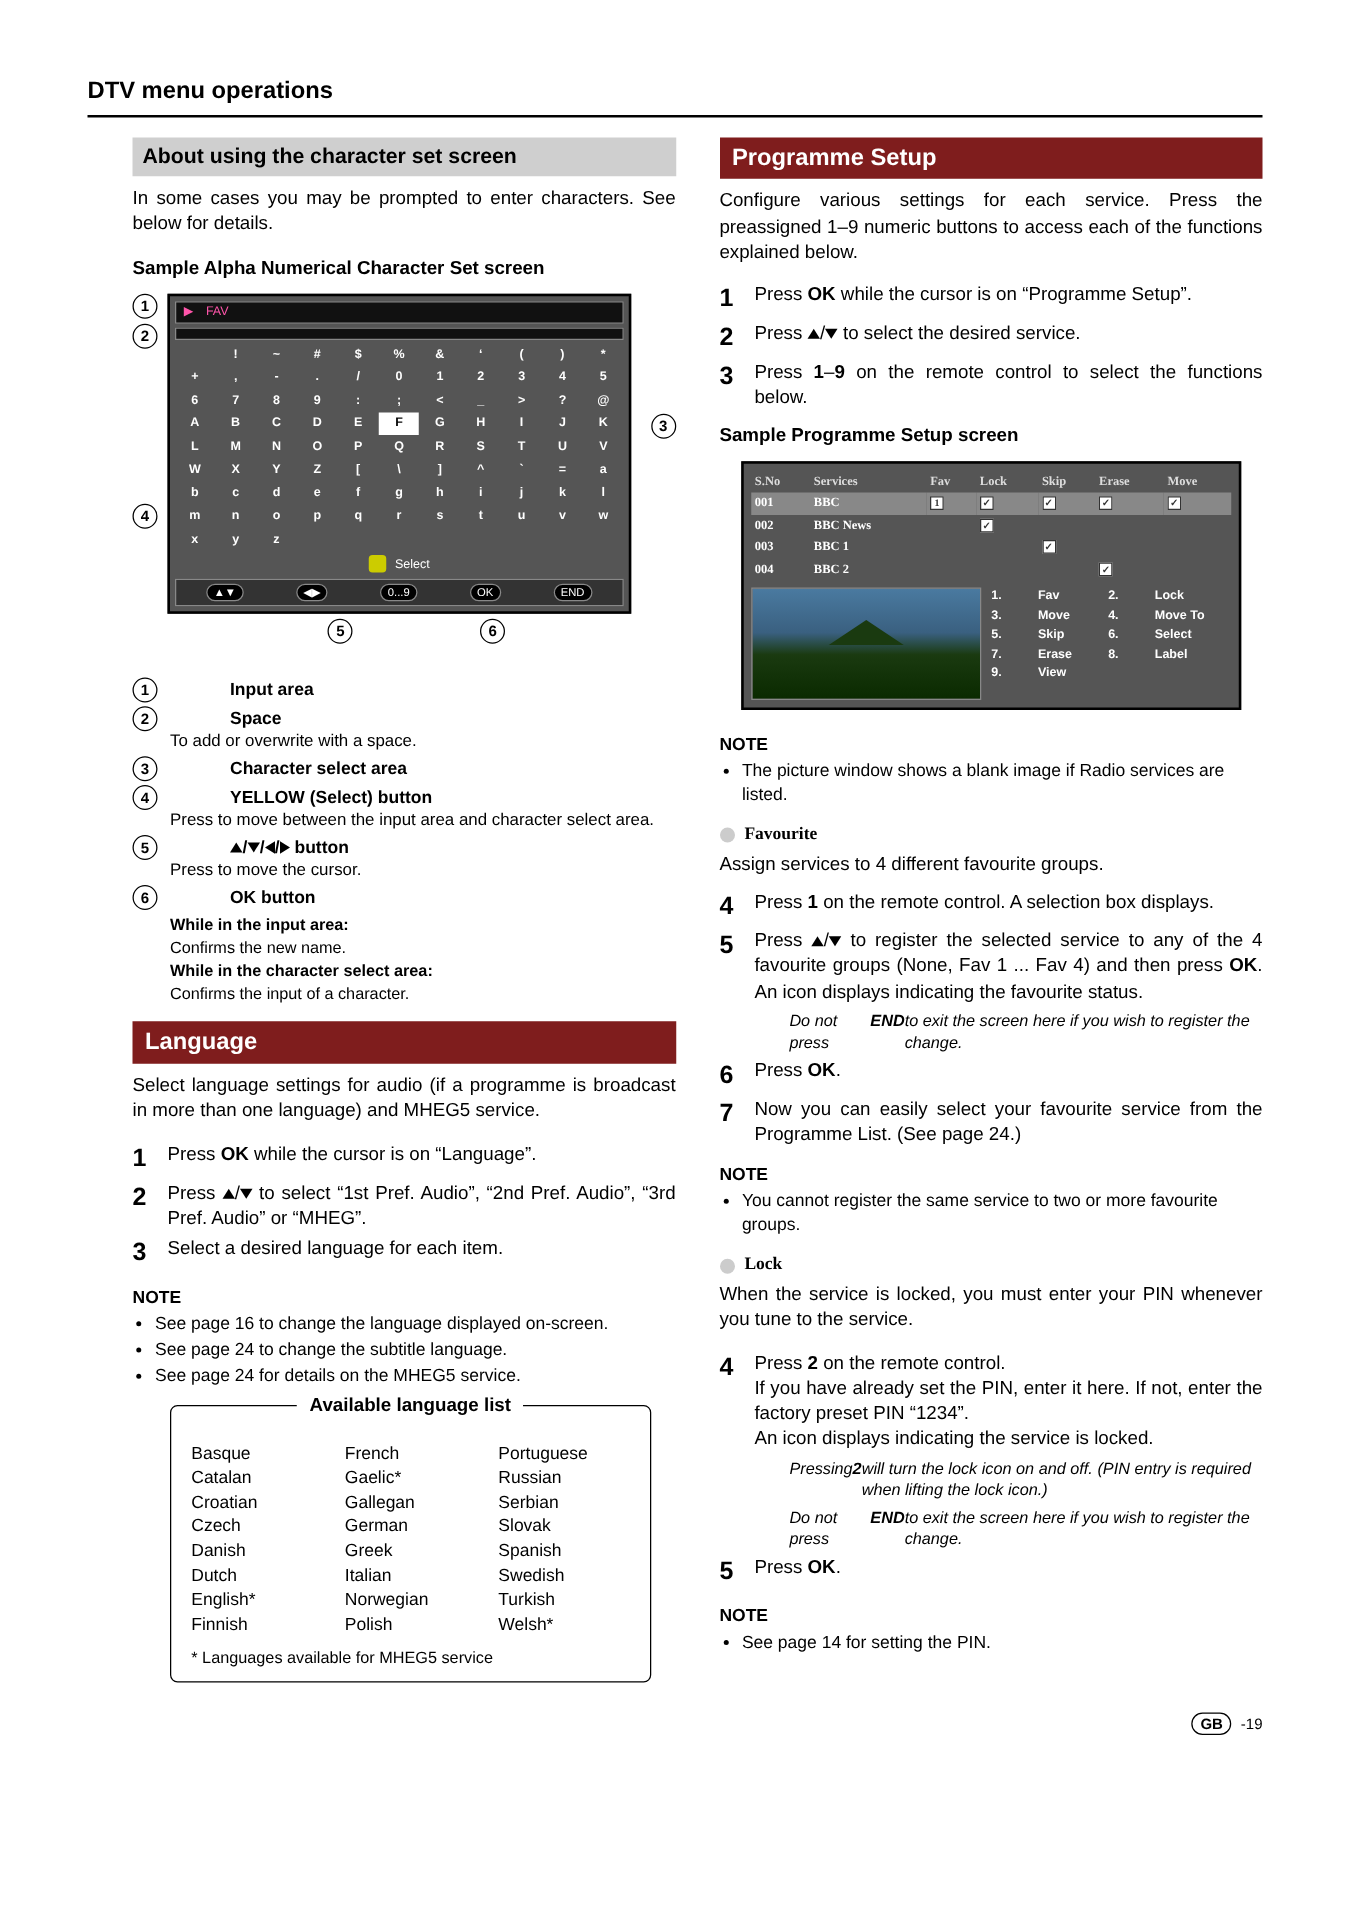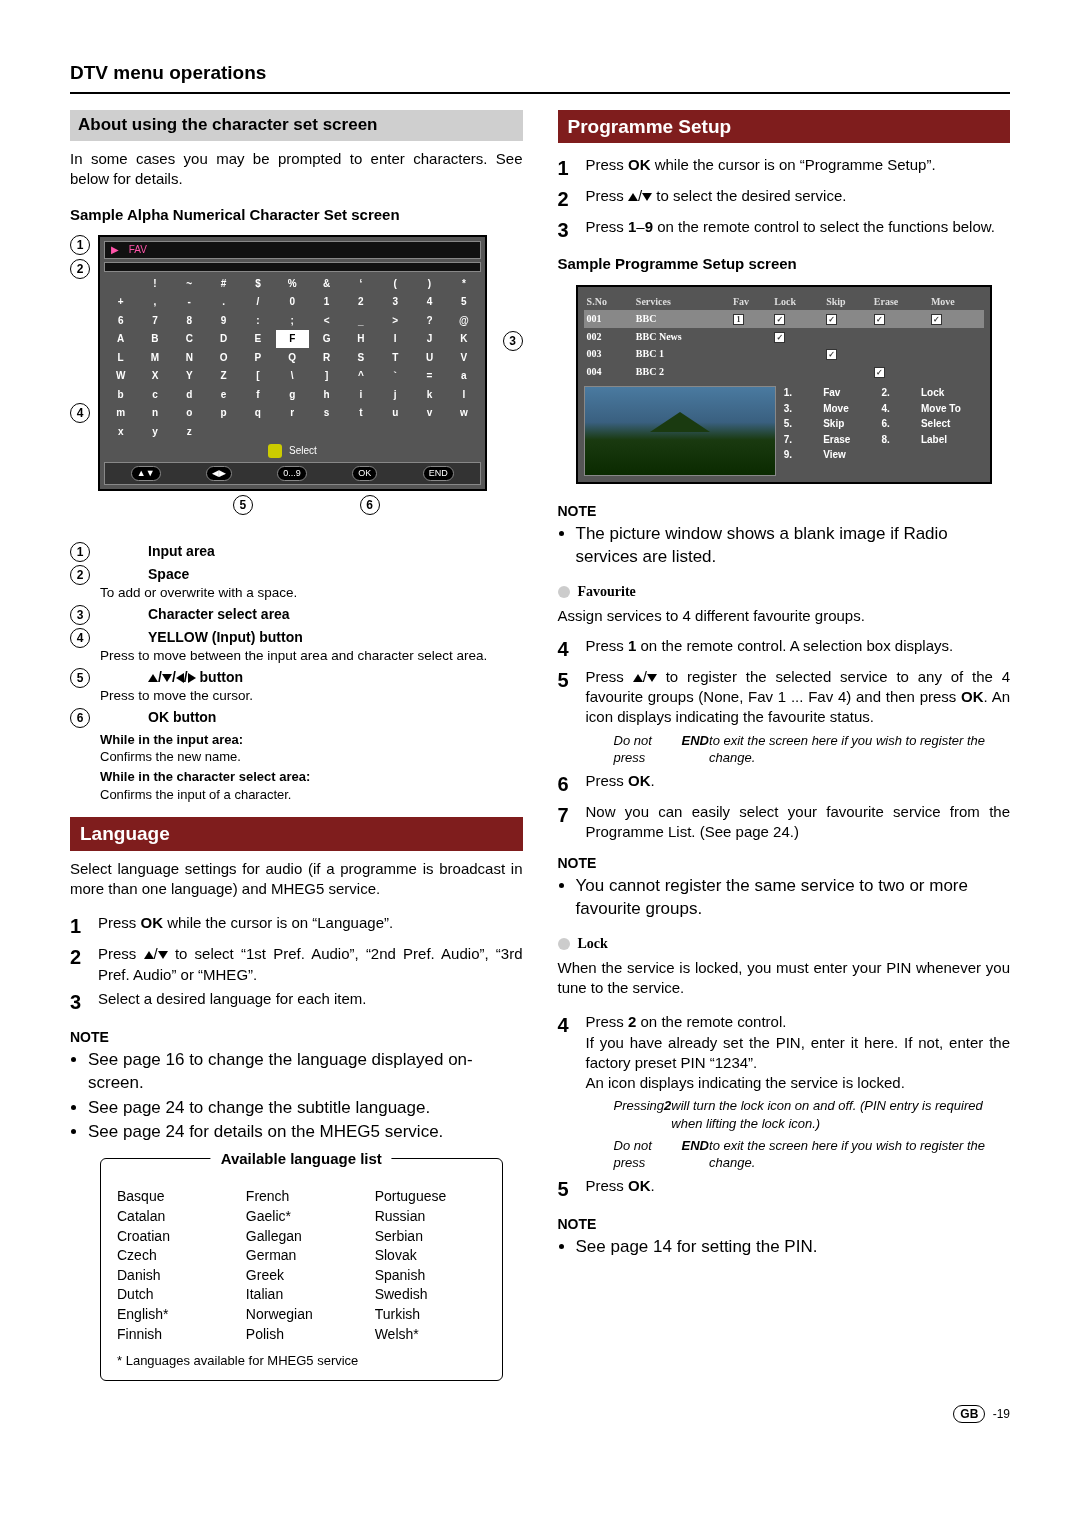--- a/index.html
+++ b/index.html
@@ -1,30 +1,30 @@
 <!DOCTYPE html>
 <html><head>
 <meta charset="utf-8">
 <style>
   * { box-sizing: border-box; margin: 0; padding: 0; }
   body { width: 1080px; height: 1528px; background: #fff; font-family: Arial, Helvetica, sans-serif; color: #000; padding: 60px 70px 40px 70px; font-size: 15px; line-height: 1.35; }
-  .page { display: flex; gap: 35px; }
+  .page { display: flex; gap: 35px; margin-left: 36px; }
   .col { flex: 1 1 0; min-width: 0; display: flex; flex-direction: column; }
   .page-title { font-size: 19px; font-weight: bold; margin-bottom: 6px; }
   hr.dbl { border: none; border-top: 2px solid #000; margin: 4px 0 16px 0; }
   .graybar { background: #cfcfcf; padding: 4px 8px; font-weight: bold; font-size: 17px; margin-bottom: 8px; }
   .blackbar { background: #7f1d1d; color: #fff; padding: 4px 10px; font-weight: bold; font-size: 19px; margin-bottom: 8px; }
   .intro { text-align: justify; margin-bottom: 10px; }
   .subhead { font-weight: bold; font-size: 15px; margin: 6px 0 4px 0; }
   .ol-steps { list-style: none; padding-left: 0; }
   .ol-steps li { display: flex; margin: 4px 0; align-items: flex-start; }
   .ol-steps li .num { font-size: 20px; font-weight: bold; width: 28px; flex: 0 0 28px; }
   .ol-steps li .txt { flex: 1; text-align: justify; }
   .note-hd { font-weight: bold; font-size: 14px; margin-top: 8px; }
-  .notes { list-style: disc; padding-left: 18px; font-size: 17px; }
+  .notes { list-style: disc; padding-left: 18px; font-size: 14px; }
   .notes li { margin: 2px 0; }
   .subsub { display: flex; align-items: center; font-weight: bold; font-size: 14px; margin: 12px 0 4px 0; font-family: Liberation Serif, serif; }
   .bullet-icon { width: 12px; height: 12px; border-radius: 50%; background: #ccc; margin-right: 8px; display: inline-block; }
   .langbox { border: 1px solid #000; border-radius: 6px; margin: 12px 20px 0 30px; position: relative; padding: 28px 16px 10px 16px; font-size: 14px; }
   .langbox .title { position: absolute; top: -10px; left: 50%; transform: translateX(-50%); background: #fff; padding: 0 10px; font-weight: bold; font-size: 15px; }
   .langcols { display: flex; gap: 18px; }
   .langcols > div { flex: 1; }
   .langcols span { display: block; line-height: 1.4; }
   .langfoot { font-size: 13px; margin-top: 8px; }
   .sub2 { list-style: disc; padding-left: 28px; font-size: 13px; margin-top: 2px; font-style: italic; }
@@ -242,21 +242,21 @@
         </div>
         <div class="def">
           <span class="circ">3</span>
           <div class="body">
             <div class="t"><b>Character select area</b></div>
           </div>
         </div>
         <div class="def">
           <span class="circ">4</span>
           <div class="body">
-            <div class="t"><b>YELLOW (Input)</b> button</div>
+            <div class="t"><b>YELLOW (Select)</b> button</div>
             <div class="d">Press to move between the input area and character select area.</div>
           </div>
         </div>
         <div class="def">
           <span class="circ">5</span>
           <div class="body">
             <div class="t"><span class="tri-up"></span>/<span class="tri-dn"></span>/<span class="tri-lf"></span>/<span class="tri-rt"></span> button</div>
             <div class="d">Press to move the cursor.</div>
           </div>
         </div>
@@ -326,20 +326,21 @@
             <span>Turkish</span>
             <span>Welsh*</span>
           </div>
       </div>
       <div class="langfoot">* Languages available for MHEG5 service</div>
     </div>
   </div>
 
   <div class="col">
     <div class="blackbar">Programme Setup</div>
+    <div class="intro">Configure various settings for each service. Press the preassigned 1–9 numeric buttons to access each of the functions explained below.</div>
     <ol class="ol-steps" id="pssteps">
         <li>
           <span class="num">1</span>
           <span class="txt">Press <b>OK</b> while the cursor is on “Programme Setup”.</span>
         </li>
         <li>
           <span class="num">2</span>
           <span class="txt">Press <span class="tri-up"></span>/<span class="tri-dn"></span> to select the desired service.</span>
         </li>
         <li>

